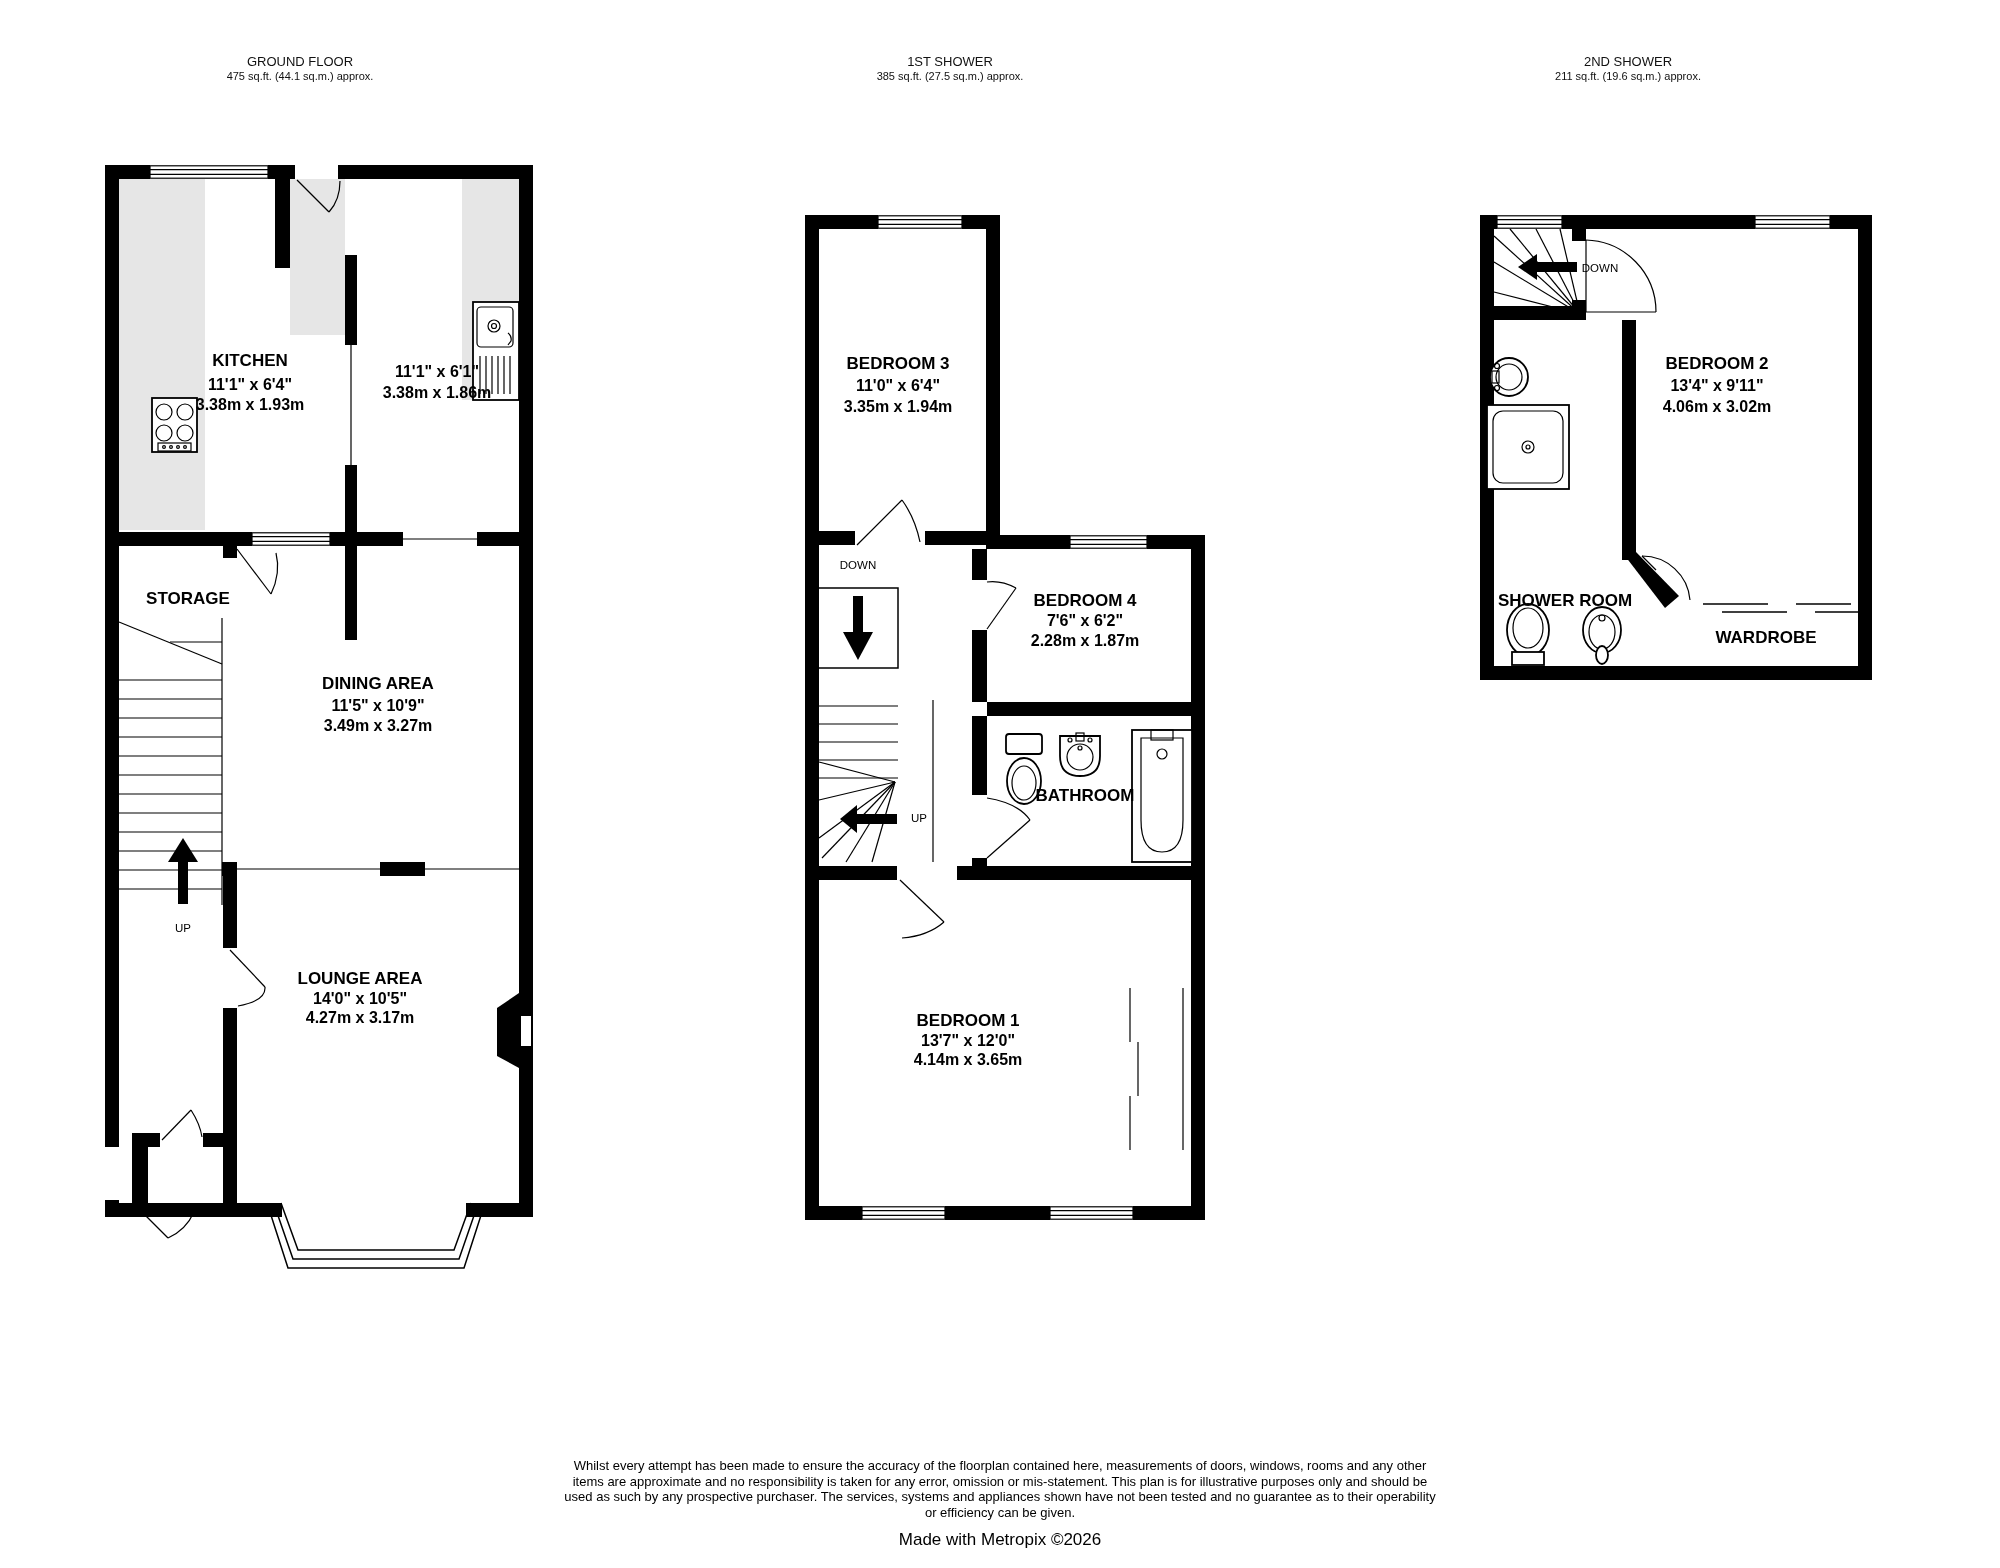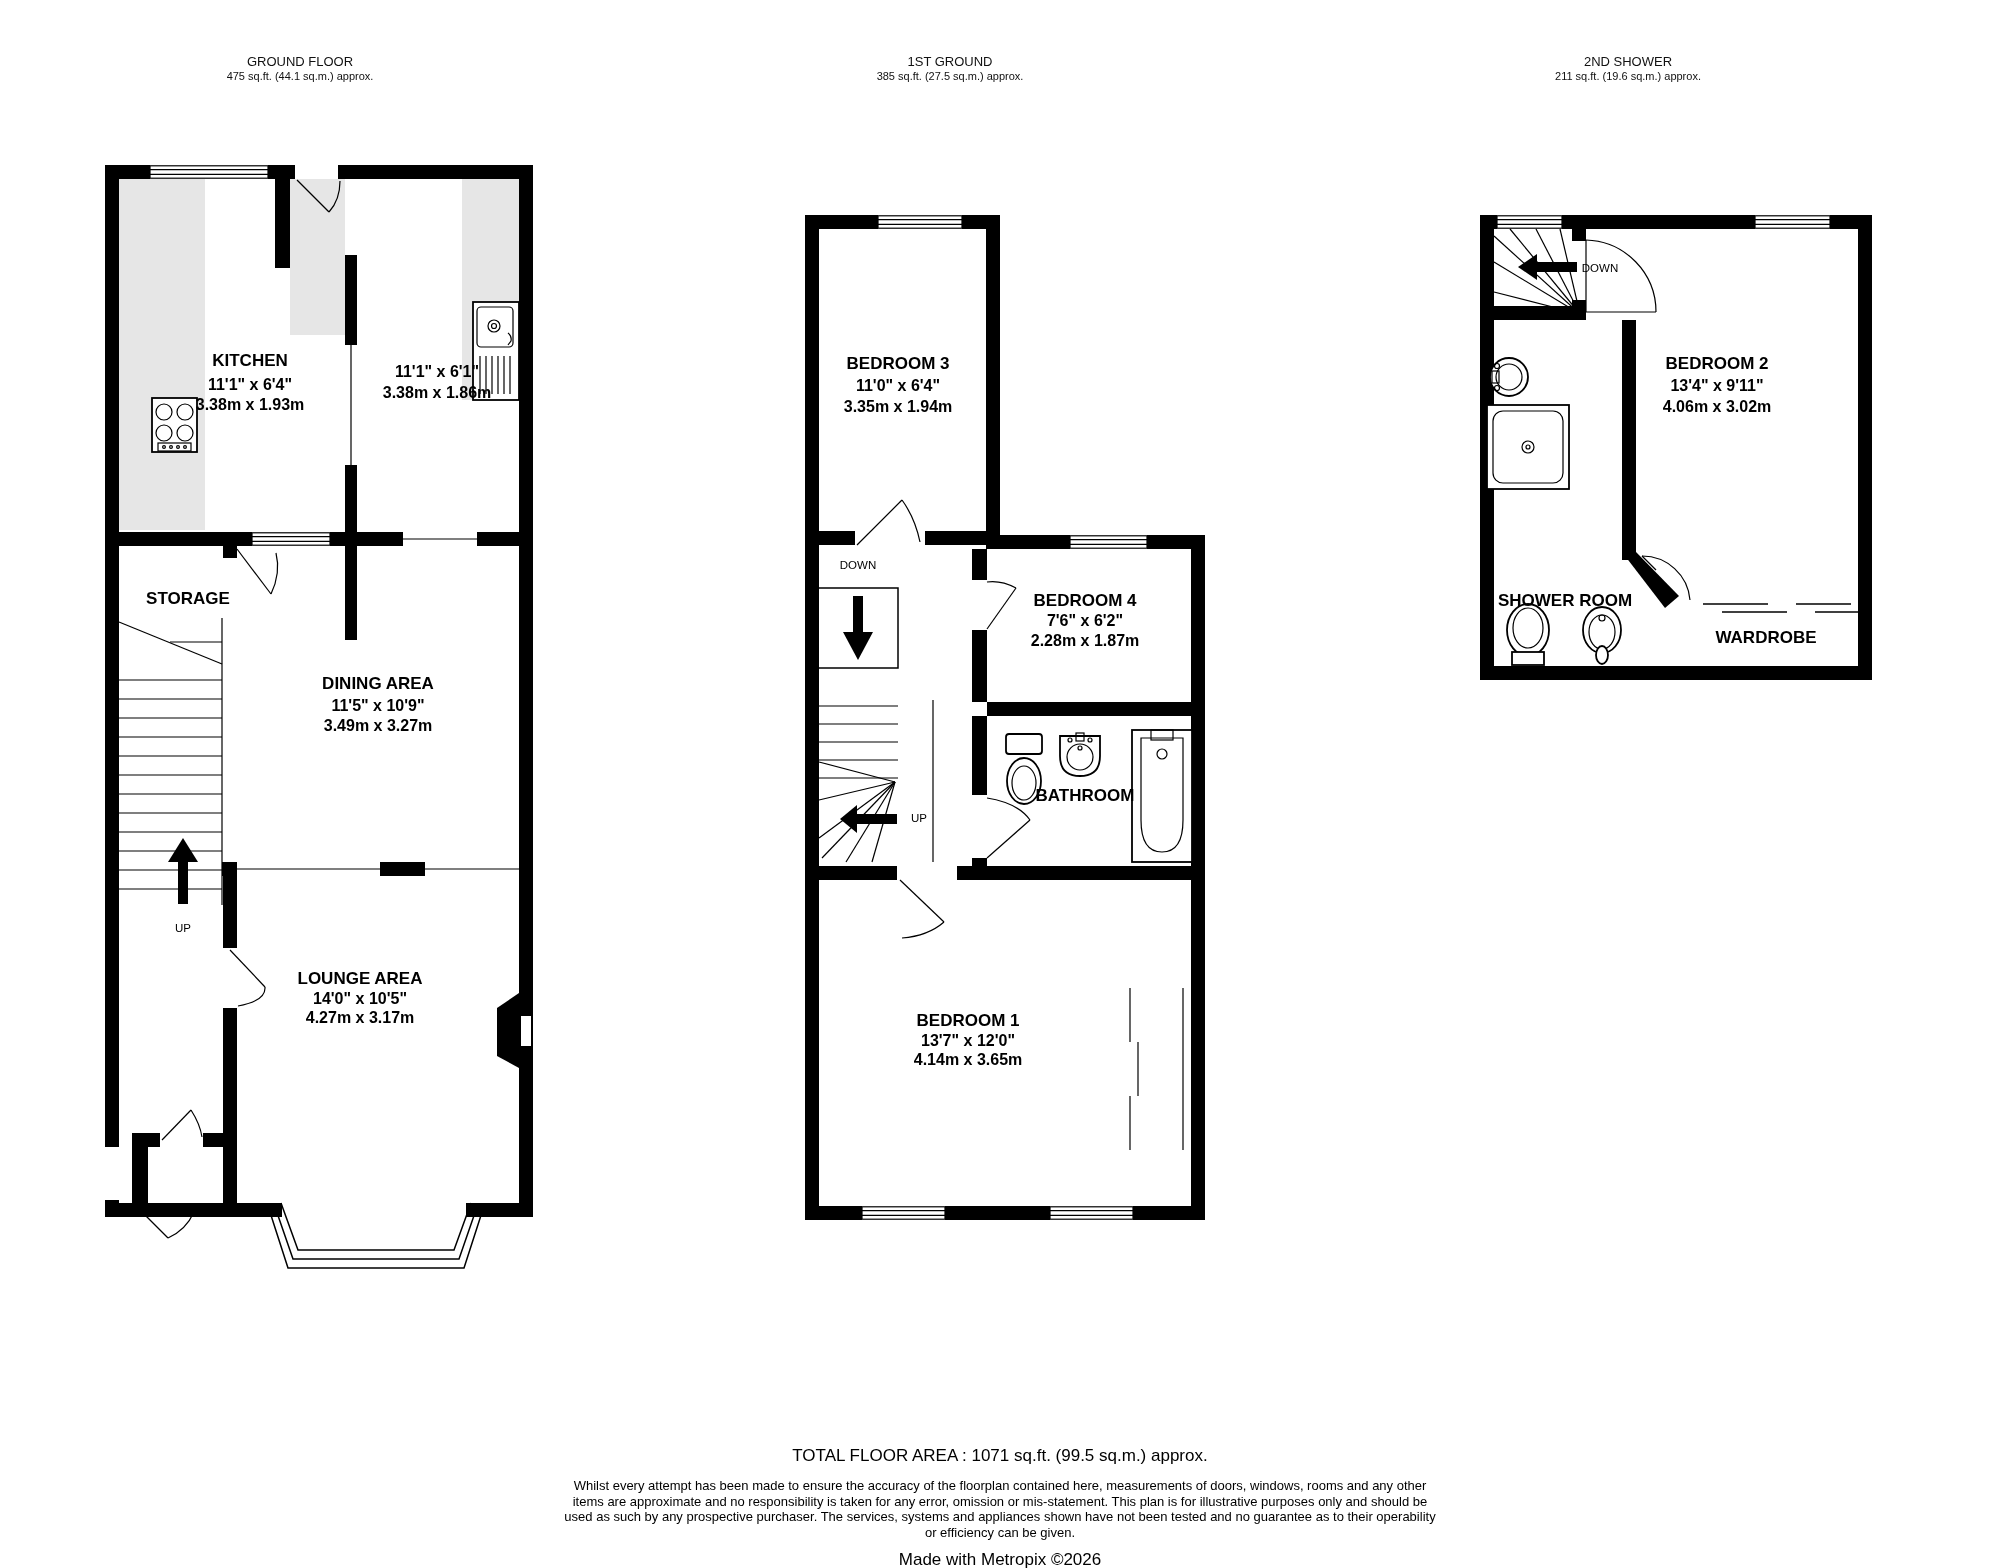--- a/index.html
+++ b/index.html
@@ -28,21 +28,21 @@
   .footer-credit{font-size:17px;line-height:15.5px;}
 </style>
 </head>
 <body>
 
 <div class="floor-header" style="left:100px">
   <div class="fh-title">GROUND FLOOR</div>
   <div class="fh-area">475 sq.ft. (44.1 sq.m.) approx.</div>
 </div>
 <div class="floor-header" style="left:750px">
-  <div class="fh-title">1ST GROUND</div>
+  <div class="fh-title">1ST SHOWER</div>
   <div class="fh-area">385 sq.ft. (27.5 sq.m.) approx.</div>
 </div>
 <div class="floor-header" style="left:1428px">
   <div class="fh-title">2ND SHOWER</div>
   <div class="fh-area">211 sq.ft. (19.6 sq.m.) approx.</div>
 </div>
 
 <svg style="left:100px;top:160px" width="460" height="1140" viewBox="100 160 460 1140">
 
   <g>
@@ -417,16 +417,15 @@
 
   <text class="small" x="1600" y="272">DOWN</text>
   <text class="rname" x="1717" y="369">BEDROOM 2</text>
   <text class="rdim" x="1717" y="391">13'4"  x 9'11"</text>
   <text class="rdim" x="1717" y="412">4.06m  x 3.02m</text>
   <text class="rname" x="1565" y="606">SHOWER ROOM</text>
   <text class="rname" x="1766" y="643">WARDROBE</text>
 </svg>
 
 <div class="footer" style="top:1446px">
-  <div class="footer-total">TOTAL FLOOR AREA : 1071 sq.ft. (99.5 sq.m.) approx.</div>
   <div class="footer-disclaimer">Whilst every attempt has been made to ensure the accuracy of the floorplan contained here, measurements of doors, windows, rooms and any other items are approximate and no responsibility is taken for any error, omission or mis-statement. This plan is for illustrative purposes only and should be used as such by any prospective purchaser. The services, systems and appliances shown have not been tested and no guarantee as to their operability or efficiency can be given.</div>
   <div class="footer-credit">Made with Metropix ©2026</div>
 </div>
 
 </body></html>

